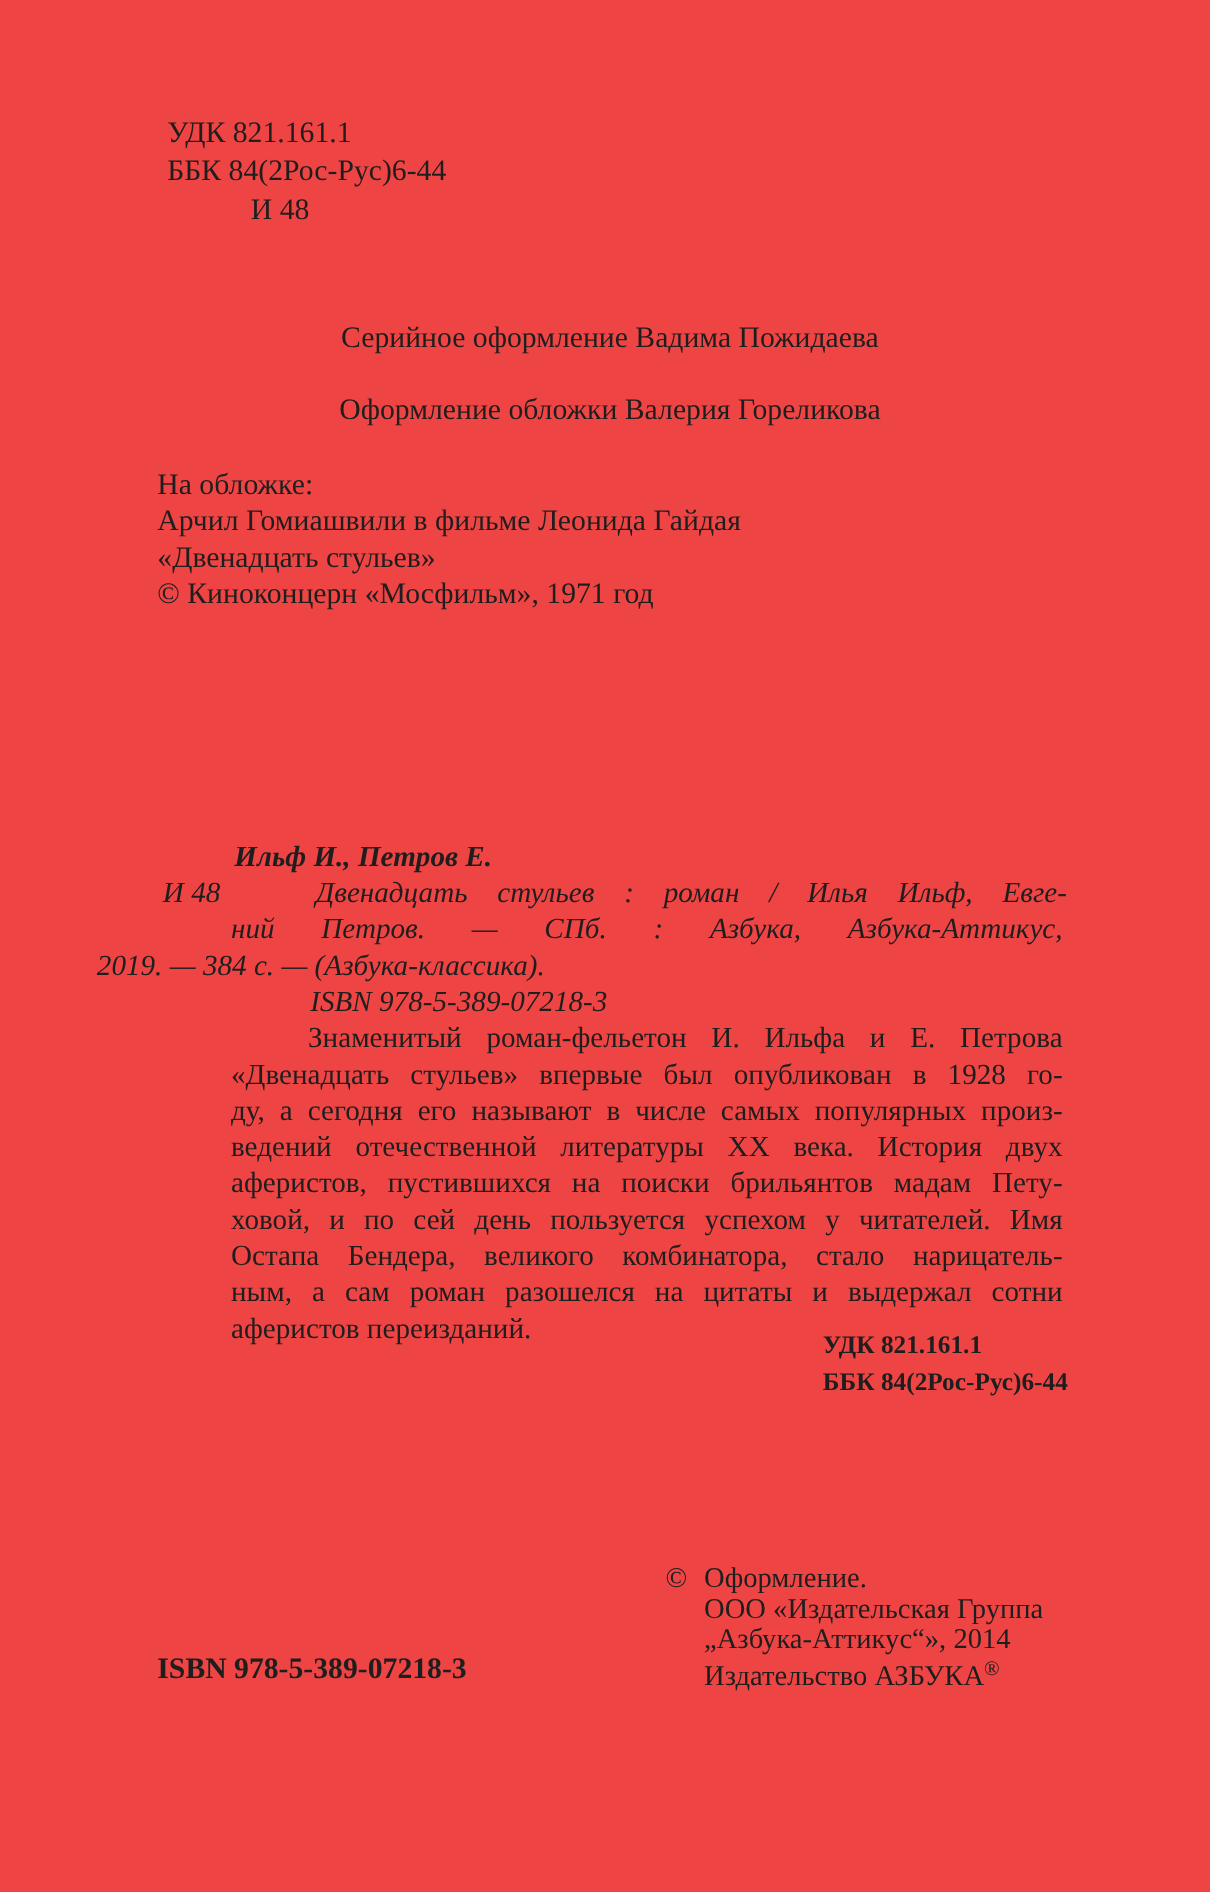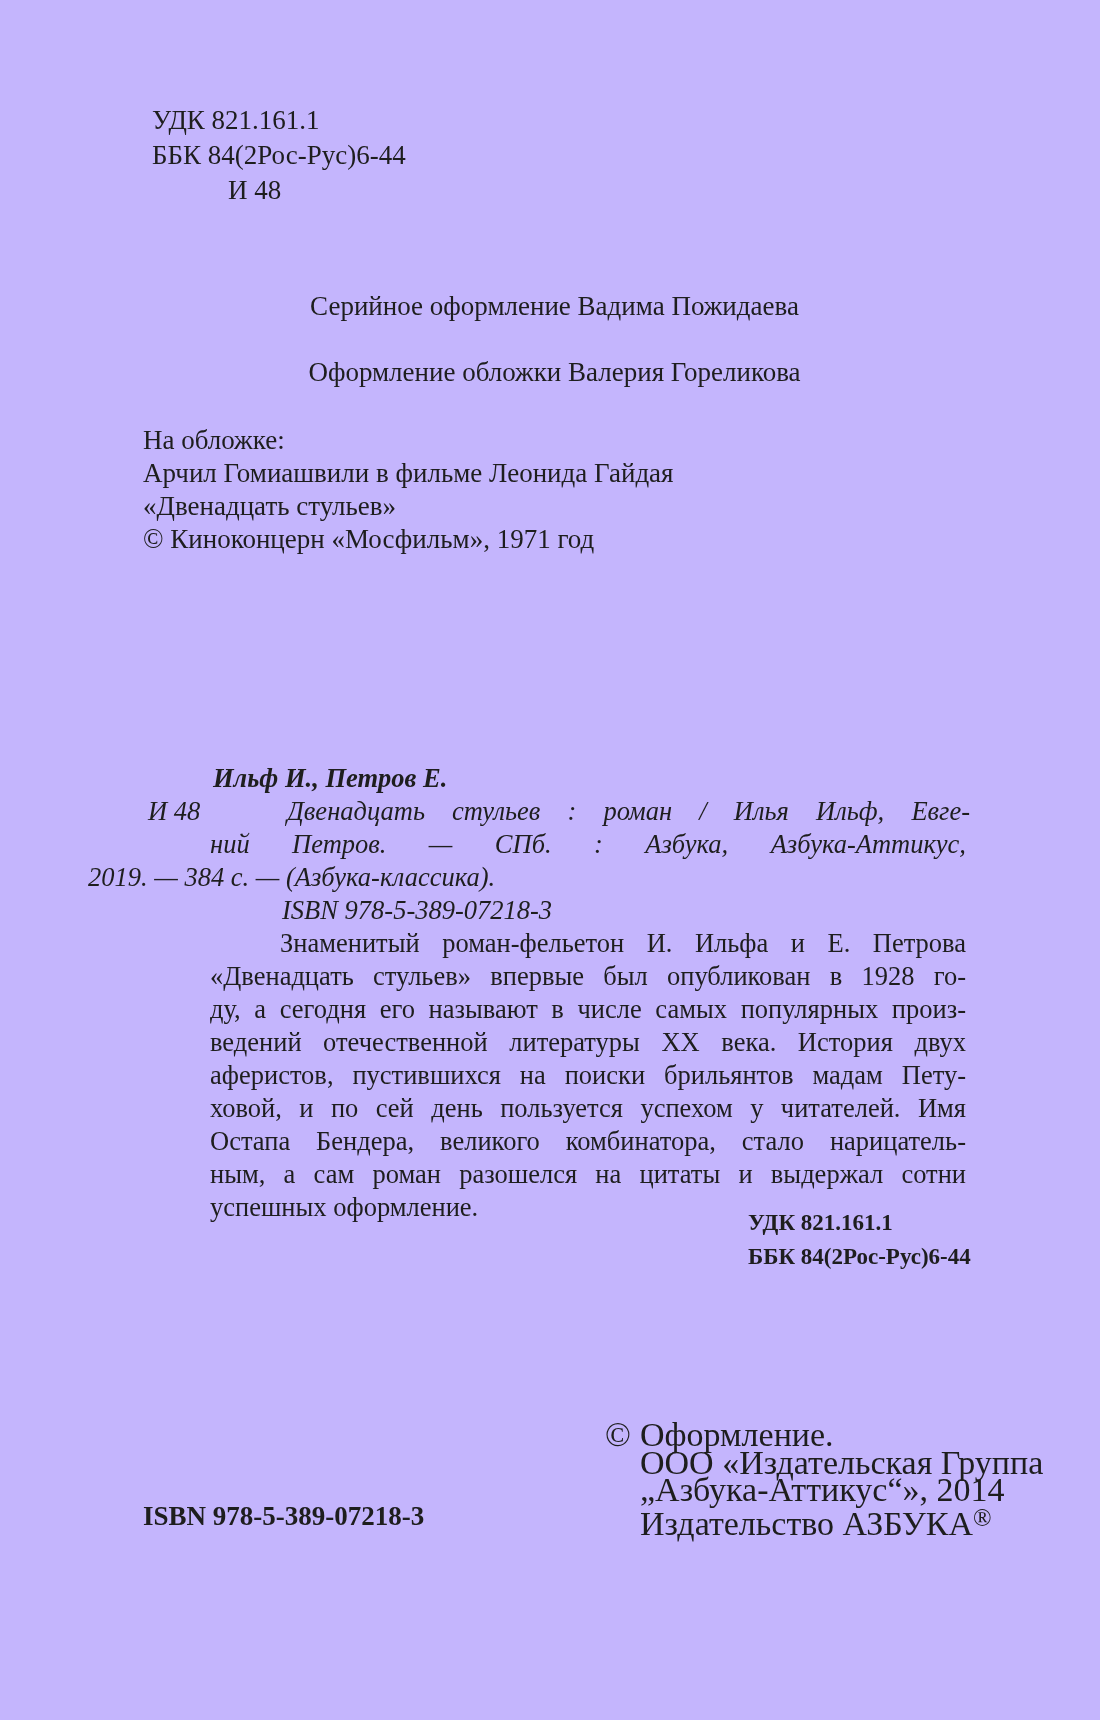--- a/index.html
+++ b/index.html
@@ -1,20 +1,20 @@
 <!DOCTYPE html>
 <html><head>
 <meta charset="utf-8">
 <style>
   html,body { margin:0; padding:0; }
   .page {
     position: relative;
     width: 1100px;
     height: 1720px;
-    background: #c4b5fd;
+    background: #ef4444;
     color: #1e1e1e;
     font-family: "Liberation Serif", serif;
     font-size: 27px;
     overflow: hidden;
   }
   .abs { position: absolute; }
 
   
   .top-codes { left:152px; top:103px; line-height:35px; }
   .top-codes .indent { padding-left:76px; }
@@ -37,21 +37,21 @@
   .annotation { left:210px; top:927px; width:756px; line-height:33px; font-size:26.5px;font-family:Liberation Serif, serif; }
   .annotation .ln { text-align:justify; text-align-last:justify; }
   .annotation .ln.first { text-indent:70px; }
   .annotation .ln.last { text-align-last:left; }
 
   
   .bottom-codes { left:748px; top:1206px; line-height:34px; font-weight:bold; font-size:23px; }
 
   
   .footer-isbn { left:143px; top:1501px; font-weight:bold; font-size:27px; }
-  .imprint { left:605px; top:1421px; line-height:27.5px; font-size:34px; }
+  .imprint { left:605px; top:1421px; line-height:27.5px; font-size:26px; }
   .imprint .l1 .csym { display:inline-block; width:35px; }
   .imprint .cont { padding-left:35px; }
   .imprint .reg { font-size:0.72em; vertical-align:9px; }
 </style>
 </head>
 <body>
 
 <div class="page">
 
   <div class="abs top-codes">
@@ -82,21 +82,21 @@
 
   <div class="abs annotation">
     <div class="ln first">Знаменитый роман-фельетон И. Ильфа и Е. Петрова</div>
     <div class="ln">«Двенадцать стульев» впервые был опубликован в 1928 го-</div>
     <div class="ln">ду, а сегодня его называют в числе самых популярных произ-</div>
     <div class="ln">ведений отечественной литературы XX века. История двух</div>
     <div class="ln">аферистов, пустившихся на поиски брильянтов мадам Пету-</div>
     <div class="ln">ховой, и по сей день пользуется успехом у читателей. Имя</div>
     <div class="ln">Остапа Бендера, великого комбинатора, стало нарицатель-</div>
     <div class="ln">ным, а сам роман разошелся на цитаты и выдержал сотни</div>
-    <div class="ln last">успешных оформление.</div>
+    <div class="ln last">аферистов переизданий.</div>
   </div>
 
   <div class="abs bottom-codes">
     <div>УДК 821.161.1</div>
     <div>ББК 84(2Рос-Рус)6-44</div>
   </div>
 
   <div class="abs footer-isbn">ISBN 978-5-389-07218-3</div>
 
   <div class="abs imprint">

